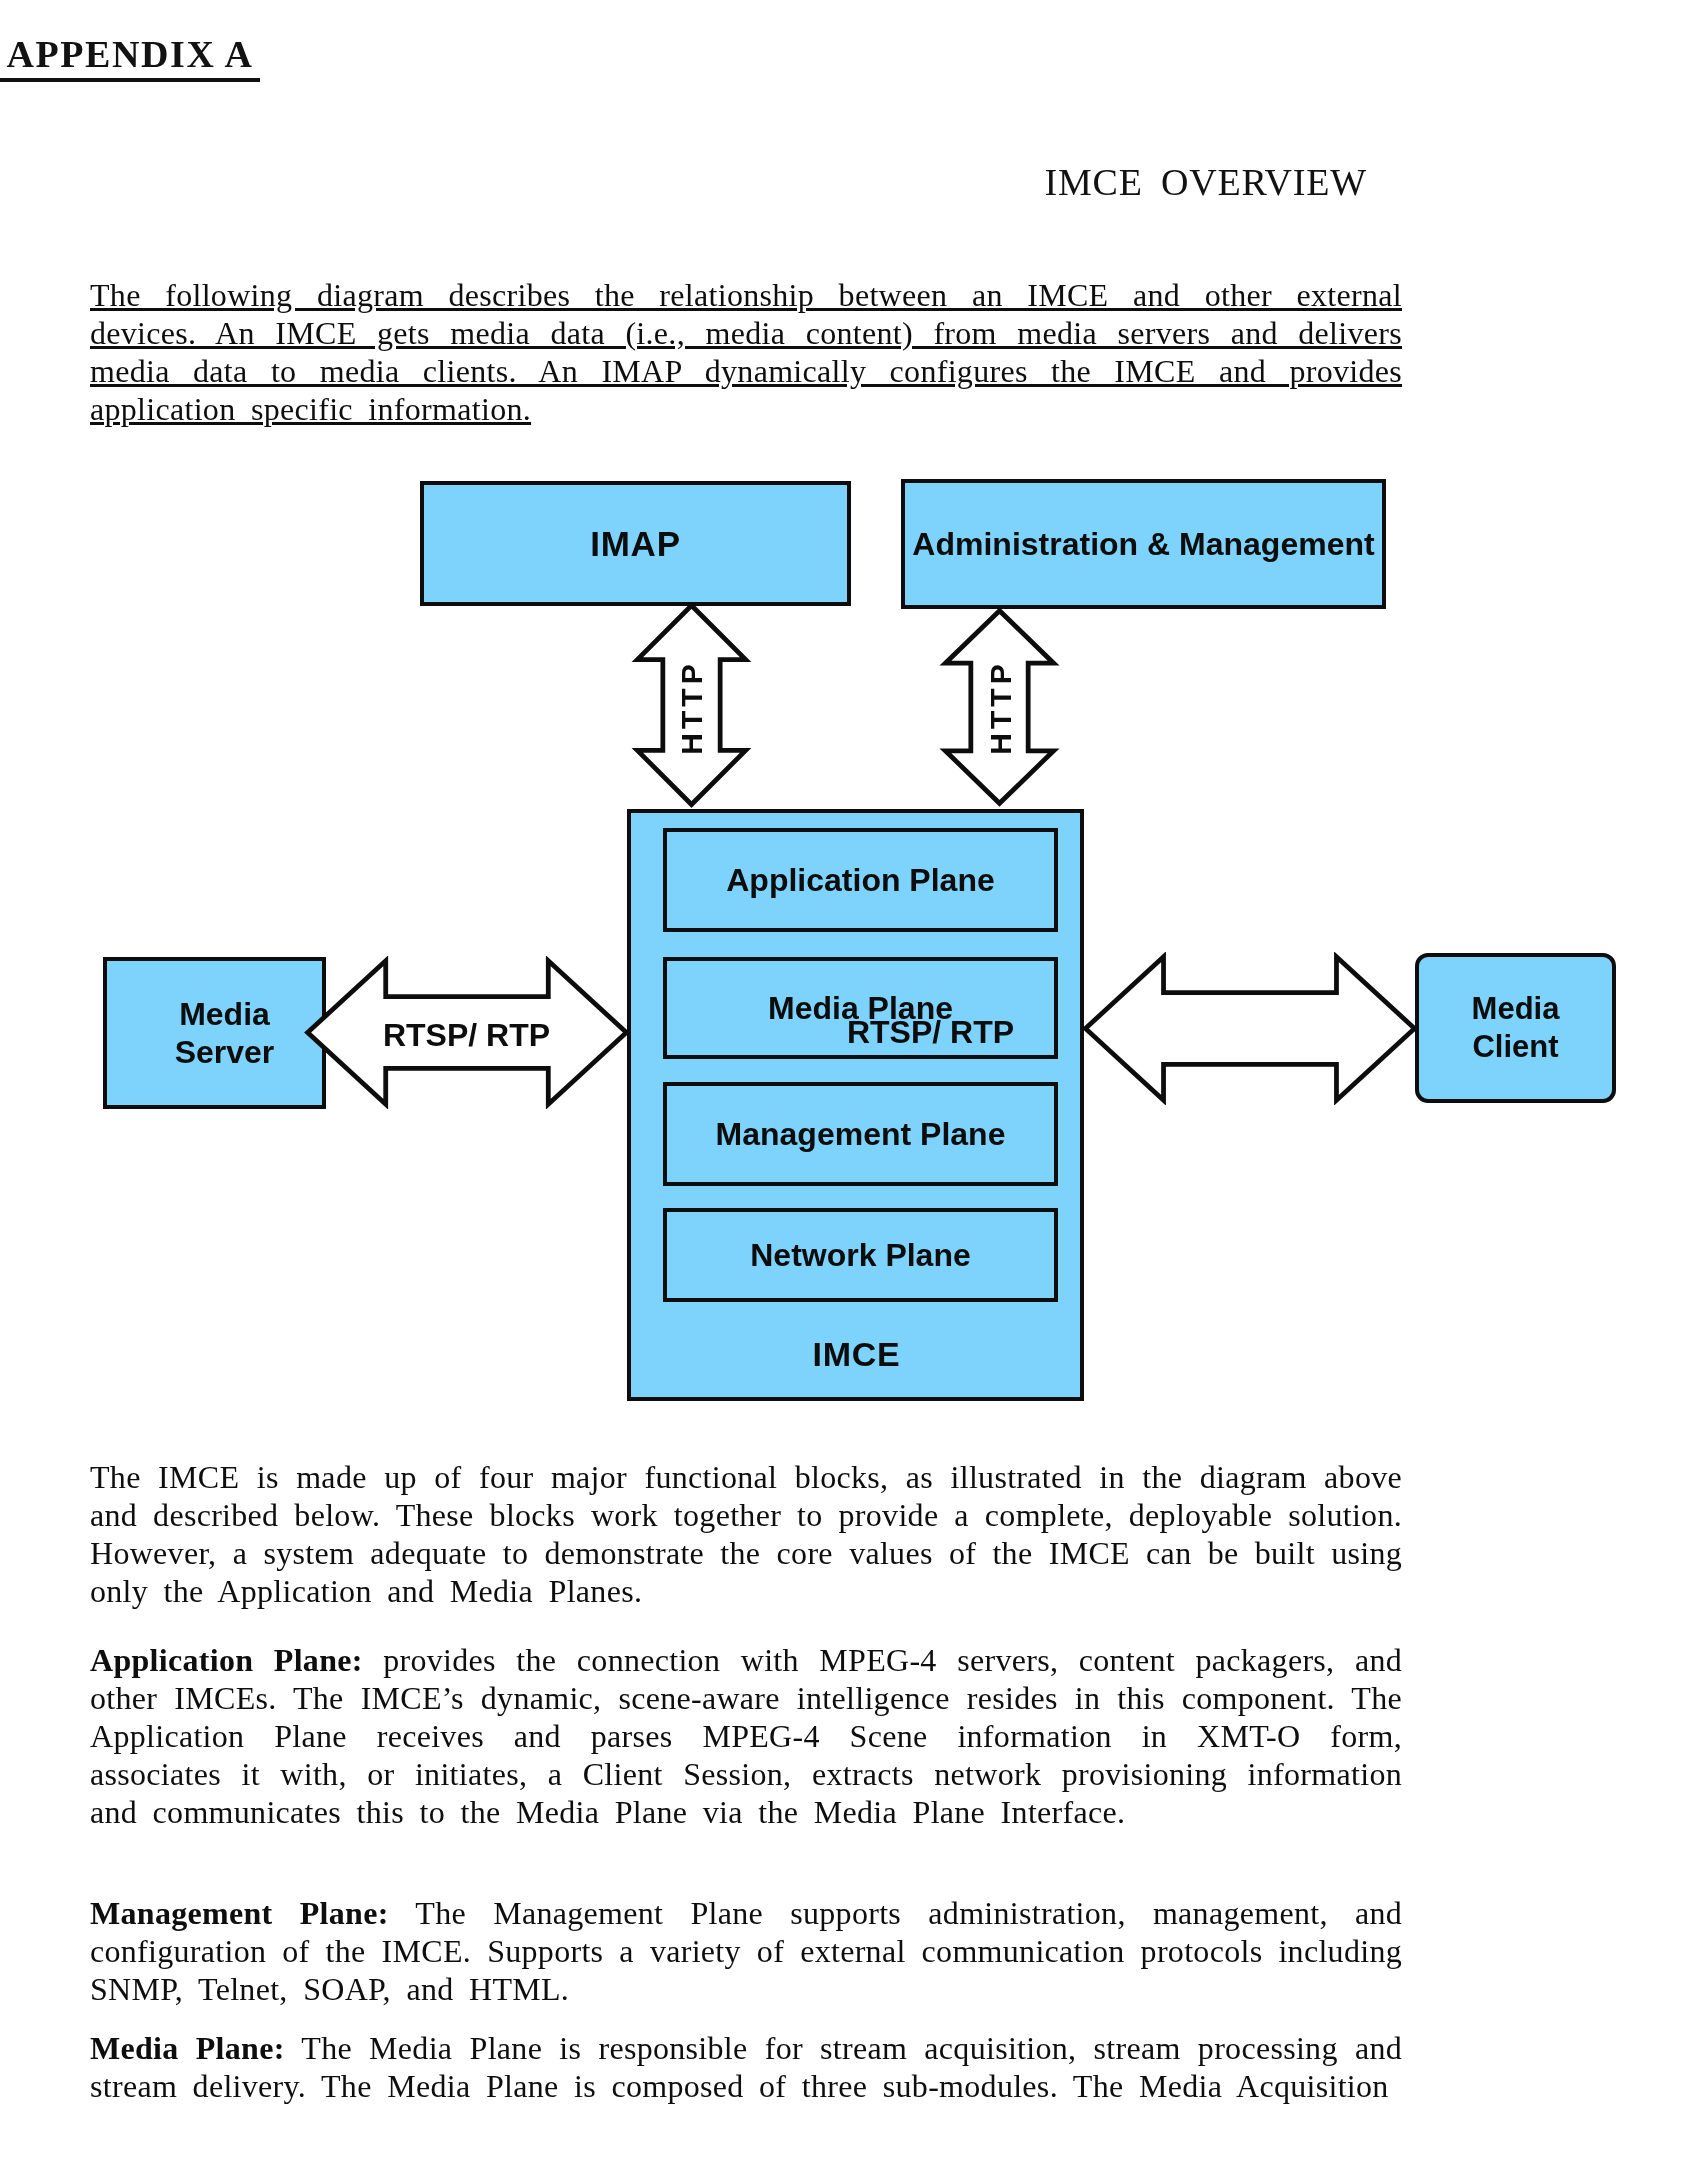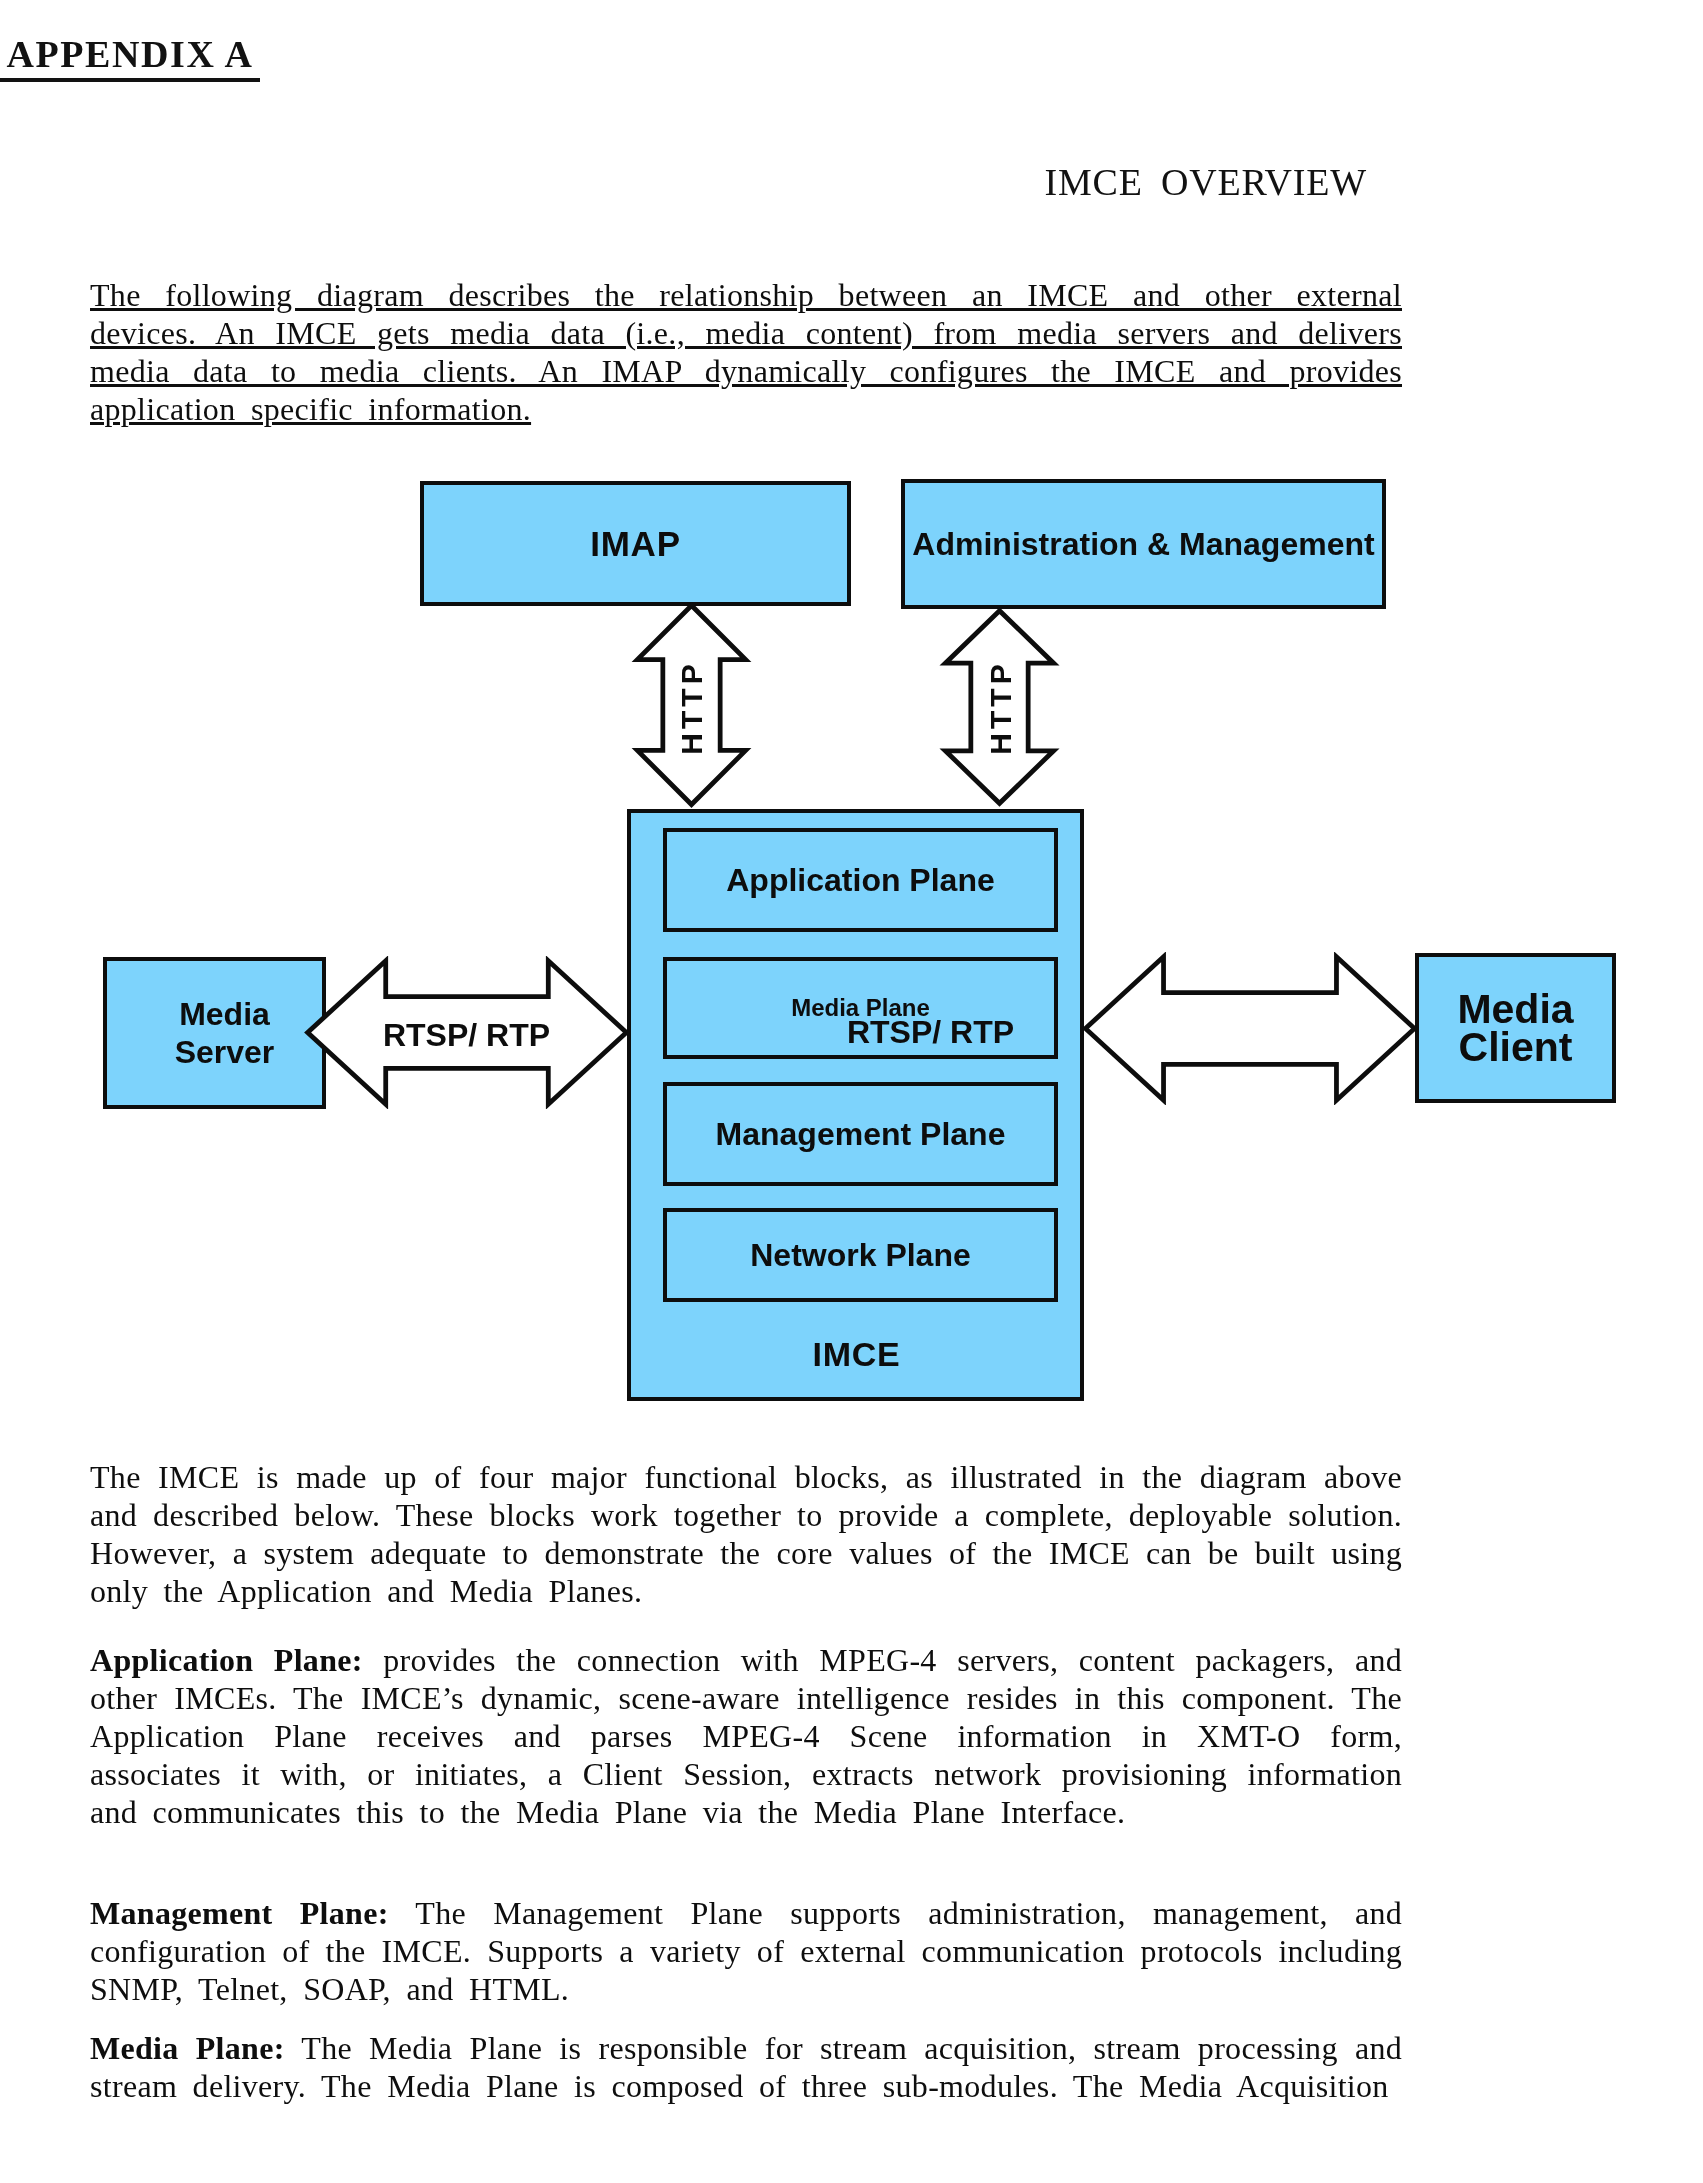--- a/index.html
+++ b/index.html
@@ -39,27 +39,27 @@
   }
   .plane{border-width:4px;}
   .dlabel{
     font-family:"Liberation Sans", sans-serif;font-weight:700;color:#0d0d0d;
     text-align:center;
   }
   #imap-box{left:420px;top:481px;width:423px;height:117px;font-size:35px;letter-spacing:0.8px;}
   #admin-box{left:901px;top:479px;width:477px;height:122px;font-size:32px;}
   #imce-box{left:627px;top:809px;width:449px;height:584px;}
   #plane-app{left:663px;top:828px;width:387px;height:96px;font-size:32px;}
-  #plane-media{left:663px;top:957px;width:387px;height:94px;font-size:24px;}
+  #plane-media{left:663px;top:957px;width:387px;height:94px;font-size:32px;}
   #plane-mgmt{left:663px;top:1082px;width:387px;height:96px;font-size:32px;}
   #plane-net{left:663px;top:1208px;width:387px;height:86px;font-size:32px;}
   #imce-label{left:627px;top:1335px;width:459px;font-size:34px;letter-spacing:0.8px;}
   #media-server-box{left:103px;top:957px;width:195px;height:144px;font-size:32px;line-height:38px;padding-left:20px;}
   #media-server-box .wrap, #media-client-box .wrap{width:120px;}
-  #media-client-box{left:1415px;top:953px;width:193px;height:142px;font-size:41px;line-height:38px;}
+  #media-client-box{left:1415px;top:953px;width:193px;height:142px;font-size:31px;line-height:38px;border-radius:13px;}
   .http-label{
     width:160px;height:35px;line-height:35px;font-size:30px;letter-spacing:4px;
     transform:rotate(-90deg);
   }
   #http-label-left{left:611px;top:690px;}
   #http-label-right{left:920px;top:690px;}
   #rtsp-label-left{left:347px;top:1017px;width:239px;font-size:32px;}
   #rtsp-label-right{left:811px;top:1014px;width:239px;font-size:32px;}
   svg{display:block;}
 </style>

